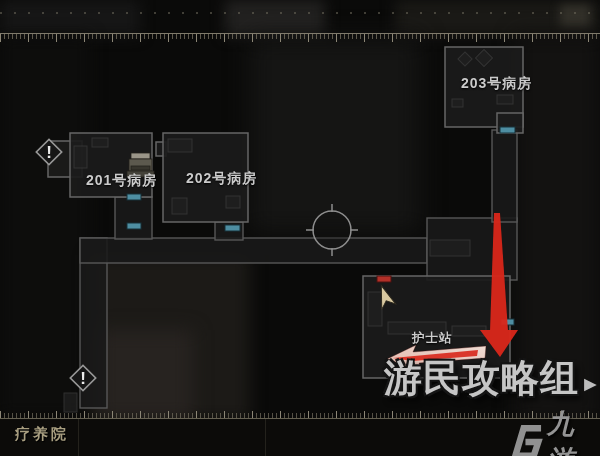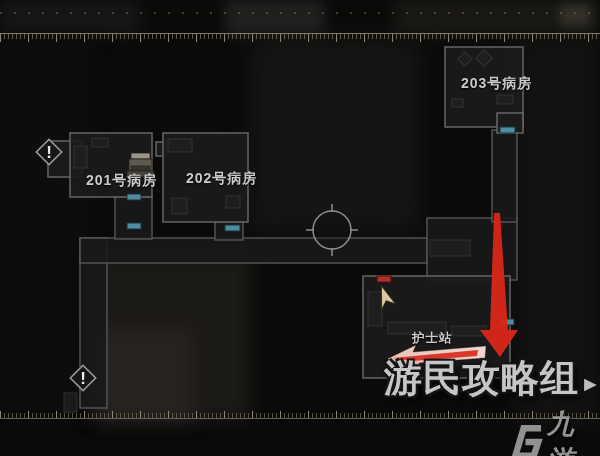--- a/index.html
+++ b/index.html
@@ -144,20 +144,25 @@
   </svg>
 
   <div class="room-label" style="left:86px;top:172px;">201号病房</div>
   <div class="room-label" style="left:186px;top:170px;">202号病房</div>
   <div class="room-label" style="left:461px;top:75px;">203号病房</div>
   <div class="room-label" style="left:412px;top:318px;font-size:12.5px;margin-top:12px;">护士站</div>
 
   <div class="ticks" style="top:413px;height:5px;opacity:.7;"></div>
   <div class="ticks-major" style="top:411px;height:7px;"></div>
   <div class="ruler-line" style="top:418px;background:#6f6a5a;"></div>
+  <div class="bottombar">
+    <div class="bb-sep" style="left:78px;"></div>
+    <div class="bb-sep" style="left:265px;"></div>
+    <div class="area-label">疗养院</div>
+  </div>
 
   <div class="watermark">
     <span>游民攻略组</span><span class="ptr">►</span>
   </div>
 
   <div class="logo">
     <svg width="40" height="42" viewBox="0 0 40 42">
       <path d="M36 6 L17 6 L8 36 L28 36 L33 21 L19 21" fill="none" stroke="#919191" stroke-width="7" stroke-linejoin="miter"></path>
     </svg>
     <span class="logo-text">九游</span>

